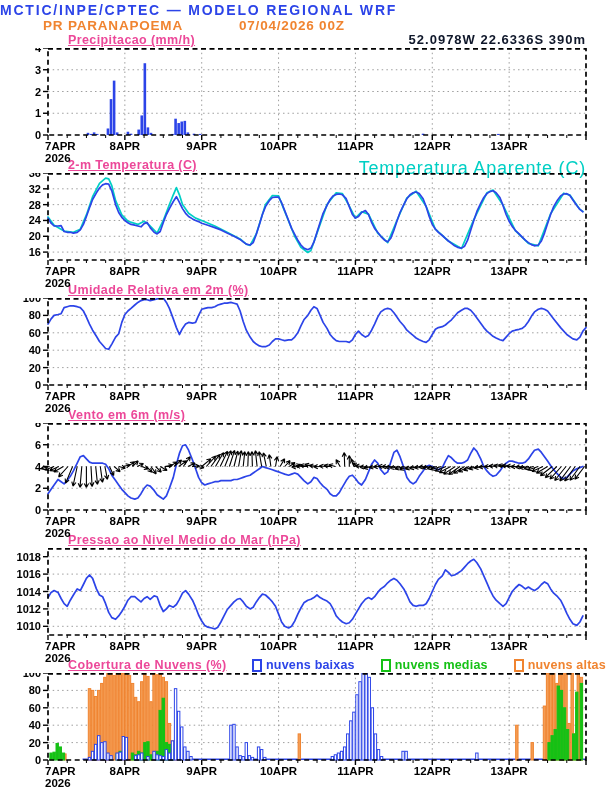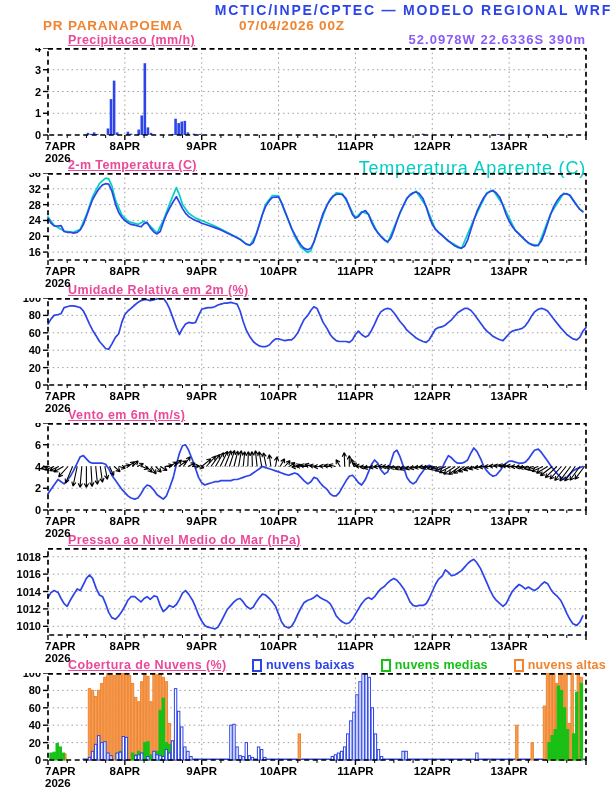--- a/index.html
+++ b/index.html
@@ -1,18 +1,18 @@
 <!DOCTYPE html>
 <html><head>
 <meta charset="utf-8">
 <style>
   html,body{margin:0;padding:0;background:#fff;}
   .page{position:relative;width:612px;height:792px;background:#fff;overflow:hidden;
         font-family:"Liberation Sans",sans-serif;}
-  .hdr1{position:absolute;top:2px;left:0;width:612px;text-align:right;
+  .hdr1{position:absolute;top:2px;left:0;width:612px;text-align:left;
         font-size:14px;font-weight:bold;letter-spacing:1.8px;white-space:nowrap;}
   .hdr2a{position:absolute;top:18px;left:28px;font-size:13.5px;font-weight:bold;letter-spacing:.8px;white-space:nowrap;padding-left:15px;}
   .hdr2b{position:absolute;top:18px;left:212px;font-size:13.5px;font-weight:bold;letter-spacing:.8px;white-space:nowrap;}
   .loc{position:absolute;top:32px;right:26px;font-size:13px;font-weight:bold;letter-spacing:1px;white-space:nowrap;}
   .ptitle{position:absolute;left:68px;color:#ec4899;font-size:12.5px;font-weight:bold;
           letter-spacing:.4px;white-space:nowrap;text-decoration:underline;}
   .rlabel{position:absolute;right:26px;font-size:18px;font-weight:normal;letter-spacing:.8px;white-space:nowrap;}
   .legend{position:absolute;left:252px;top:658px;display:flex;gap:26px;align-items:center;}
   .legend .item{display:flex;align-items:center;font-size:12.5px;font-weight:bold;letter-spacing:.2px;white-space:nowrap;}
   .legend .box{display:inline-block;width:6px;height:9px;border:2px solid #000;margin-right:4px;}
@@ -20,21 +20,21 @@
   svg.plot text.tick{font:bold 11px "Liberation Sans",sans-serif;fill:#000;}
   svg.plot text.xlab{font:bold 11.5px "Liberation Sans",sans-serif;fill:#000;}
 </style>
 </head>
 <body>
 
 <div class="page">
   <div class="hdr1" style="color: rgb(44, 68, 232);">MCTIC/INPE/CPTEC — MODELO REGIONAL WRF</div>
   <div class="hdr2a" style="color: rgb(240, 132, 48);">PR PARANAPOEMA</div>
   <div class="hdr2b" style="color: rgb(240, 132, 48); margin-left: 27px;">07/04/2026 00Z</div>
-  <div class="loc" style="color: #8b5cf6; margin-left: 36px;">52.0978W 22.6336S 390m</div>
+  <div class="loc" style="color: #0f172a; margin-left: 36px;">52.0978W 22.6336S 390m</div>
 
   <span class="ptitle" style="top:33px">Precipitacao (mm/h)</span>
   <span class="ptitle" style="top:158px">2-m Temperatura (C)</span>
   <span class="rlabel" style="top: 158px; color: rgb(0, 207, 196);">Temperatura Aparente (C)</span>
   <span class="ptitle" style="top:283px">Umidade Relativa em 2m (%)</span>
   <span class="ptitle" style="top:408px">Vento em 6m (m/s)</span>
   <span class="ptitle" style="top:533px">Pressao ao Nivel Medio do Mar (hPa)</span>
   <span class="ptitle" style="top:658px">Cobertura de Nuvens (%)</span>
 
   <div class="legend">

